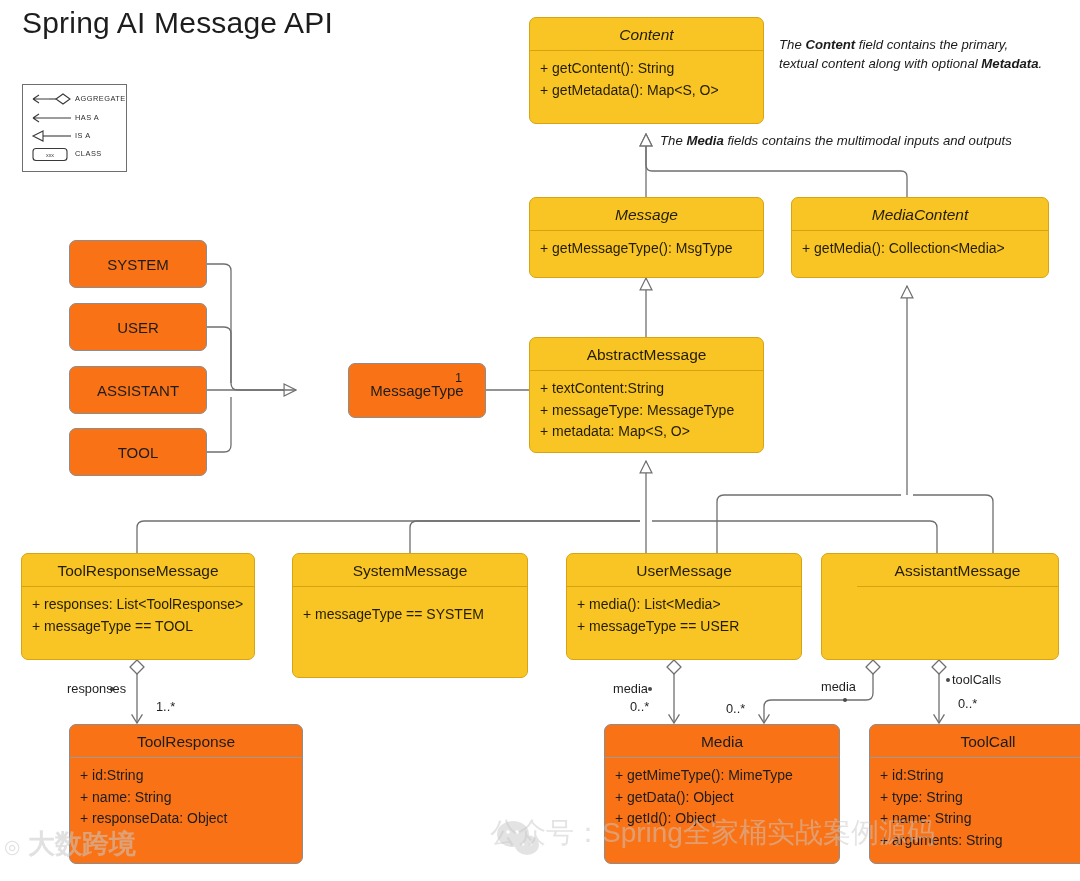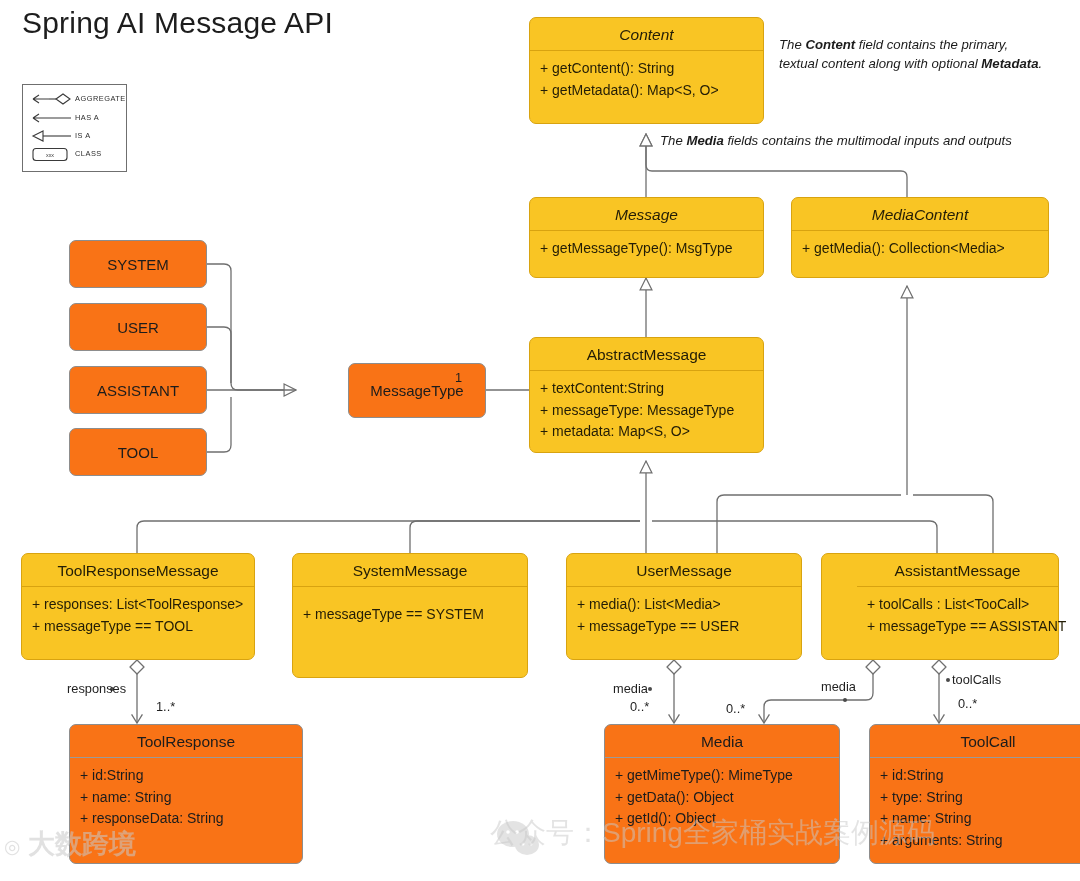--- a/index.html
+++ b/index.html
@@ -206,32 +206,28 @@
   <div class="node gold" style="left:556px;top:553px;width:236px;height:107px;margin-left:10px;">
     <div class="hdr">UserMessage</div>
     <div class="body">
         <div>+ media(): List&lt;Media&gt;</div>
         <div>+ messageType == USER</div>
       </div>
   </div>
 
   <div class="node gold" style="left:821px;top:553px;width:238px;height:107px;padding-left:35px;">
     <div class="hdr">AssistantMessage</div>
-    <div class="body">
-        <div>+ toolCalls : List&lt;TooCall&gt;</div>
-        <div>+ messageType == ASSISTANT</div>
-      </div>
   </div>
 
   <div class="node plain" style="left:21px;top:724px;width:234px;height:140px;">
     <div class="hdr">ToolResponse</div>
     <div class="body">
         <div>+ id:String</div>
         <div>+ name: String</div>
-        <div>+ responseData: String</div>
+        <div>+ responseData: Object</div>
       </div>
   </div>
 
   <div class="node plain" style="left:556px;top:724px;width:236px;height:140px;">
     <div class="hdr">Media</div>
     <div class="body">
         <div>+ getMimeType(): MimeType</div>
         <div>+ getData(): Object</div>
         <div>+ getId(): Object</div>
       </div>

